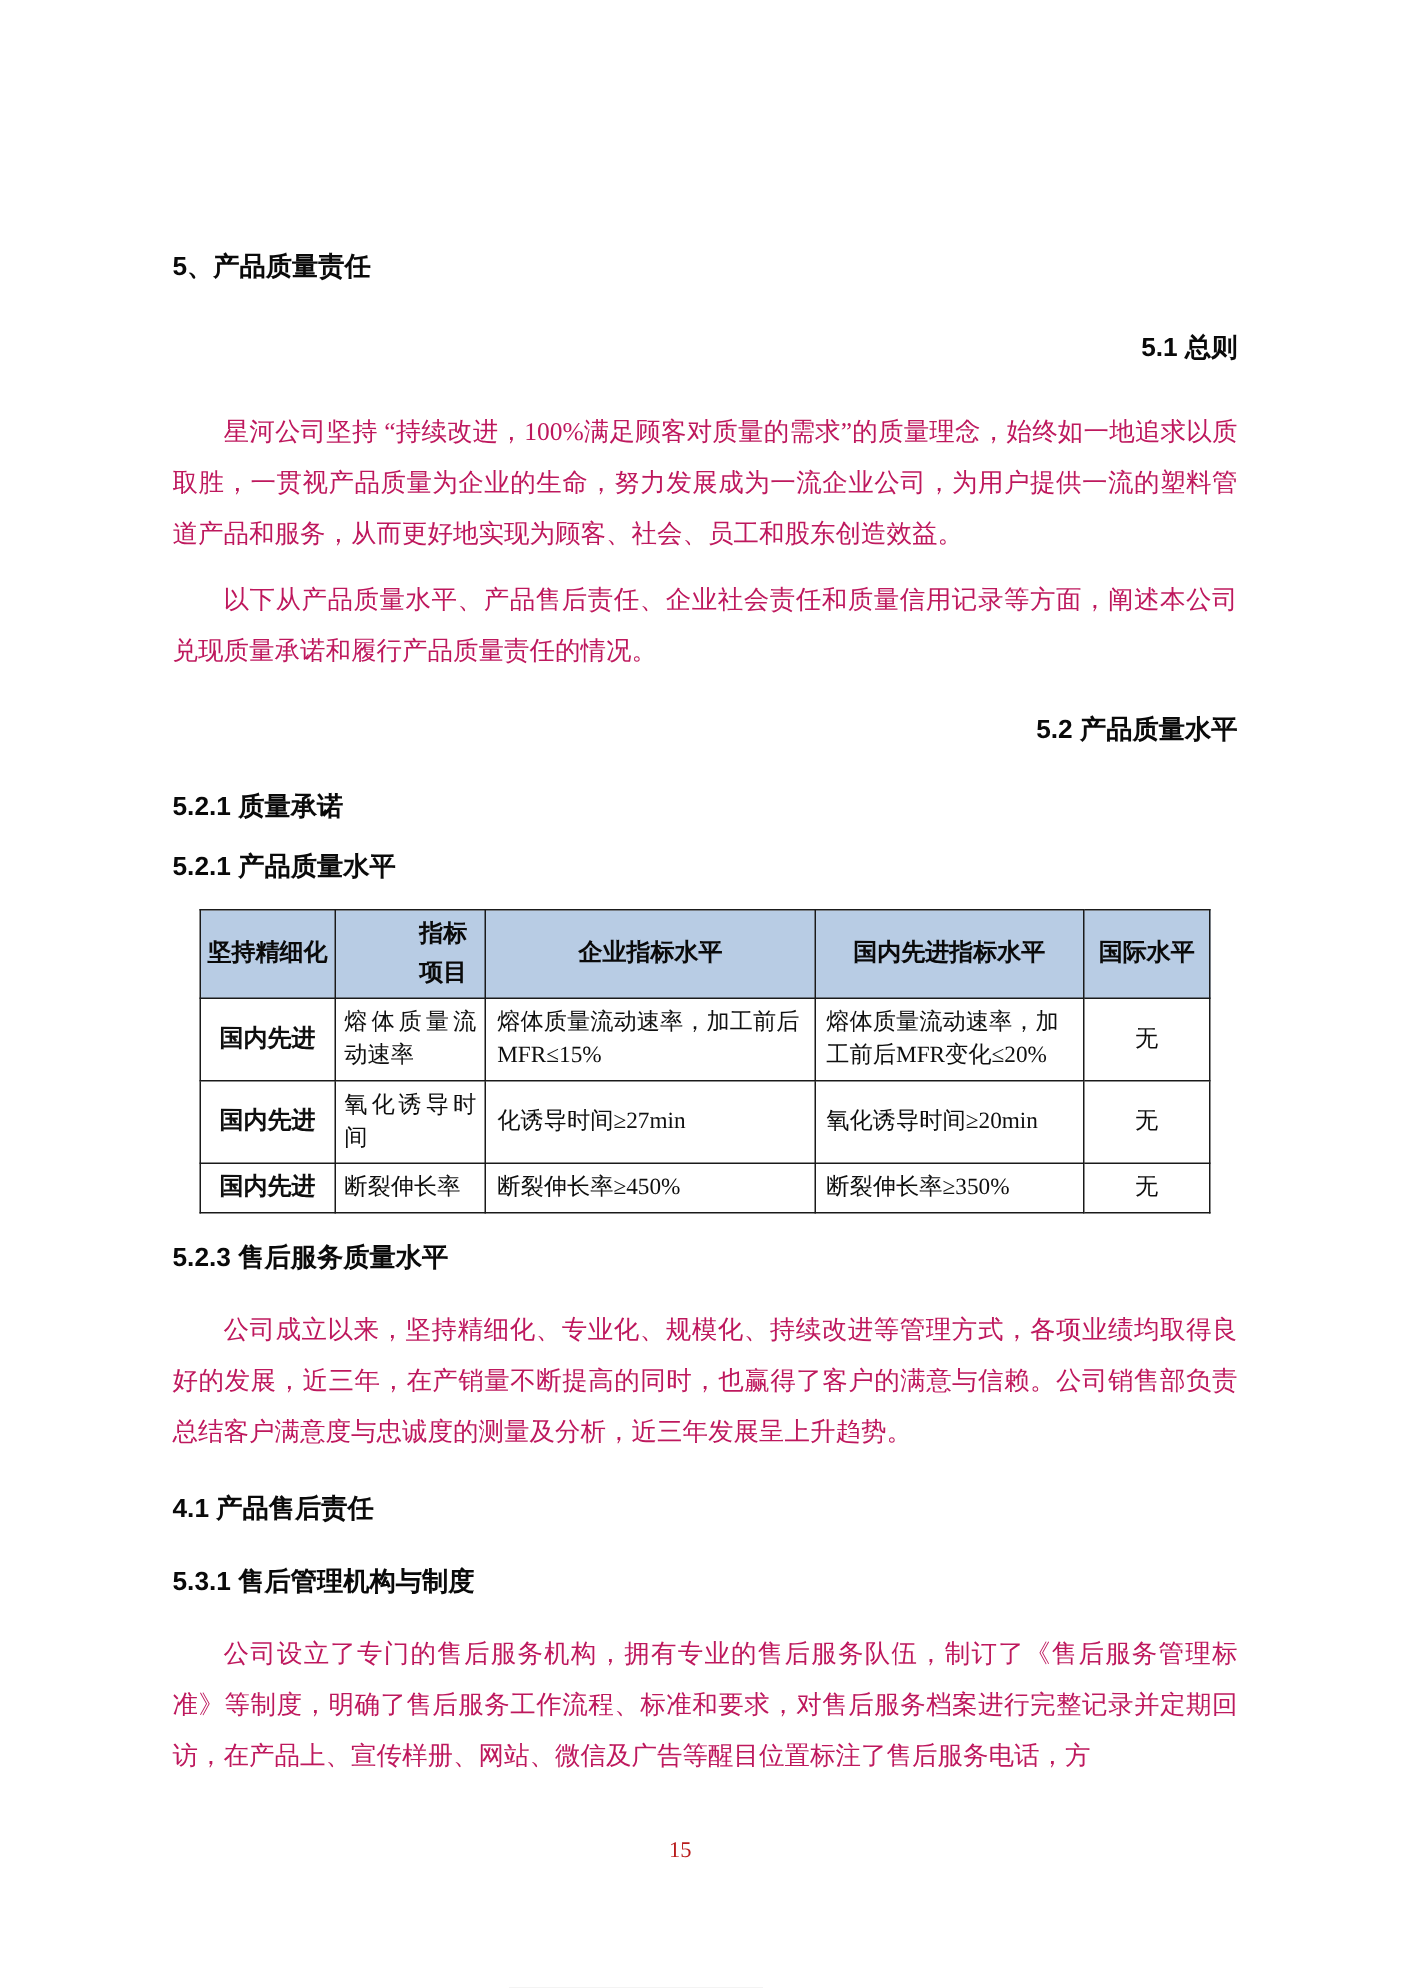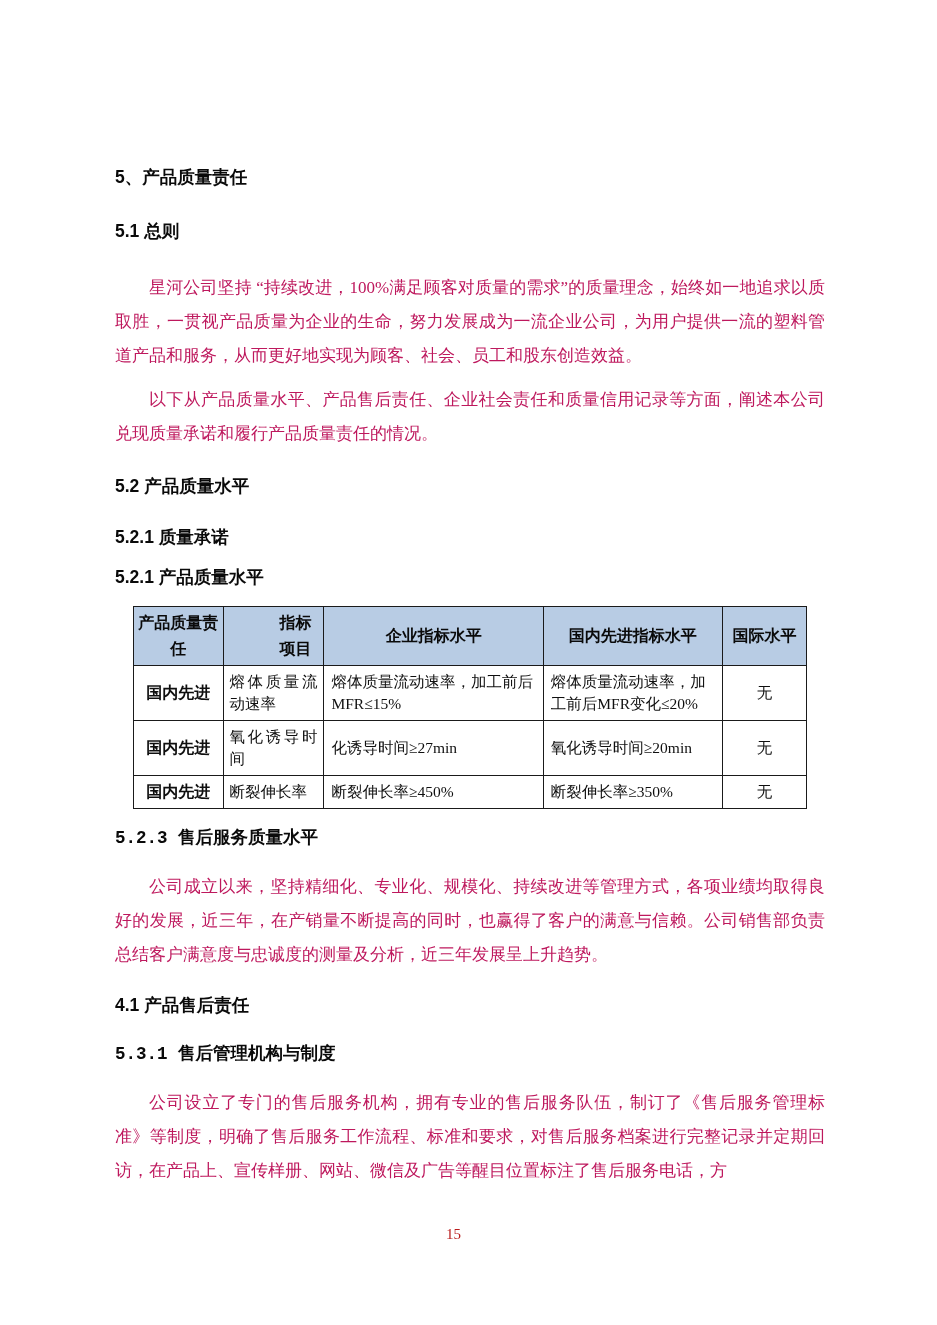--- a/index.html
+++ b/index.html
@@ -16,23 +16,23 @@
     overflow: hidden;
   }
   .h {
     font-family: "Liberation Sans", "DejaVu Sans", sans-serif;
     font-weight: bold;
     font-size: 17.5px;
     line-height: 23px;
     color: #0a0a0a;
   }
   .h1 { margin-bottom: 31px; }
-  .mb28 { margin-bottom: 28px; }
+  .mb28 { margin-bottom: 28px; text-align: right; }
   .mb26 { margin-bottom: 26px; }
-  .mb20 { margin-bottom: 20px; font-family: Liberation Mono, monospace; }
+  .mb20 { margin-bottom: 20px; }
   .mb17 { margin-bottom: 17px; }
   .para {
     font-size: 17px;
     line-height: 34px;
     text-align: justify;
     text-indent: 2em;
     color: #be185d;
   }
   .para.mb10 { margin-bottom: 10px; }
   .para.mb24 { margin-bottom: 24px; }
@@ -110,21 +110,21 @@
   <table class="qtable">
     <colgroup>
       <col style="width:13.3%">
       <col style="width:15.0%">
       <col style="width:32.6%">
       <col style="width:26.6%">
       <col style="width:12.5%">
     </colgroup>
     <thead>
       <tr>
-        <th class="thead-cell" style="background: rgb(184, 204, 228);">产品质量责任</th>
+        <th class="thead-cell" style="background: rgb(184, 204, 228);">坚持精细化</th>
         <th class="thead-cell" style="background: rgb(184, 204, 228); padding-left: 48px;">指标项目</th>
         <th class="thead-cell" style="background: rgb(184, 204, 228);">企业指标水平</th>
         <th class="thead-cell" style="background: rgb(184, 204, 228);">国内先进指标水平</th>
         <th class="thead-cell" style="background: rgb(184, 204, 228);">国际水平</th>
       </tr>
     </thead>
     <tbody>
       <tr>
         <td class="c-level">国内先进</td>
         <td class="c-item">熔体质量流动速率</td>

